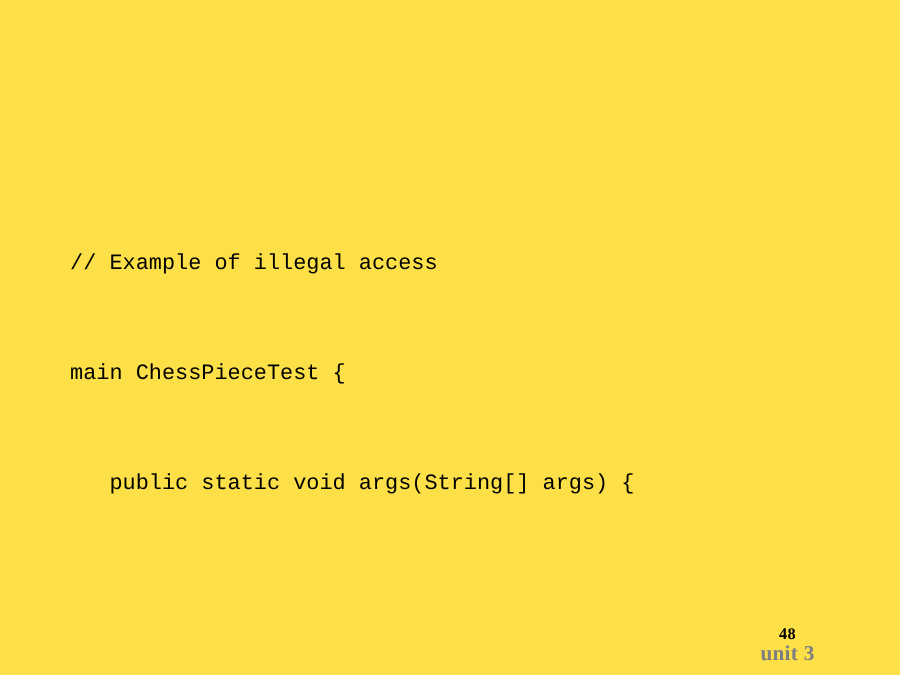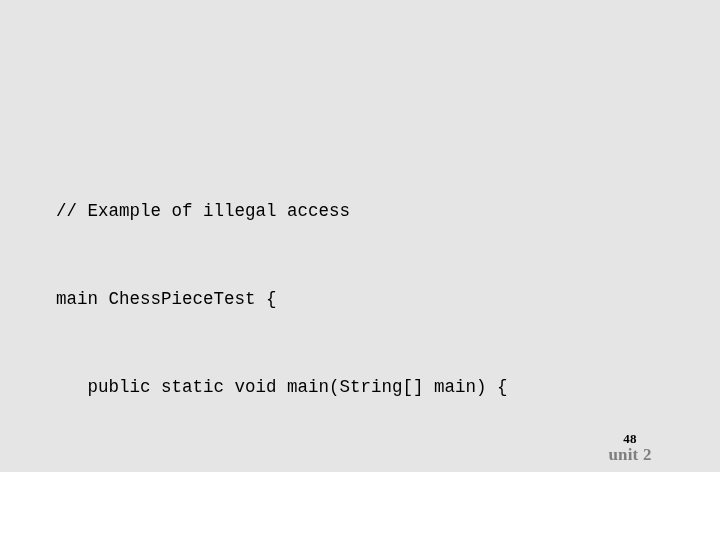--- a/index.html
+++ b/index.html
@@ -13,22 +13,22 @@
     font-family: "Liberation Sans", sans-serif;
     overflow: hidden;
     position: relative;
   }
 
   #slide {
     position: absolute;
     left: 0;
     top: 0;
     width: 720px;
-    height: 472px;
-    background: #e5e5e5;
+    height: 540px;
+    background: #fde047;
   }
 
   
   #code-block {
     position: absolute;
     left: 56px;
     top: 139px;
     width: 600px;
     font-family: "Liberation Mono", "DejaVu Sans Mono", monospace;
     font-size: 17.5px;
@@ -73,28 +73,28 @@
   }
 </style>
 </head>
 <body>
 
 <div id="slide">
 
   <div id="code-block">
     <span class="code-line c-default">// Example of illegal access</span>
     <span class="code-line c-default">main ChessPieceTest {</span>
-    <span class="code-line c-default">   public static void main(String[] main) {</span>
+    <span class="code-line c-default">   public static void args(String[] args) {</span>
     
     
     
     
     
     
     
   </div>
 
   <div id="footer">
     <span id="slide-number">48</span>
-    <span id="unit-label">unit 2</span>
+    <span id="unit-label">unit 3</span>
   </div>
 
 </div>
 
 </body></html>

